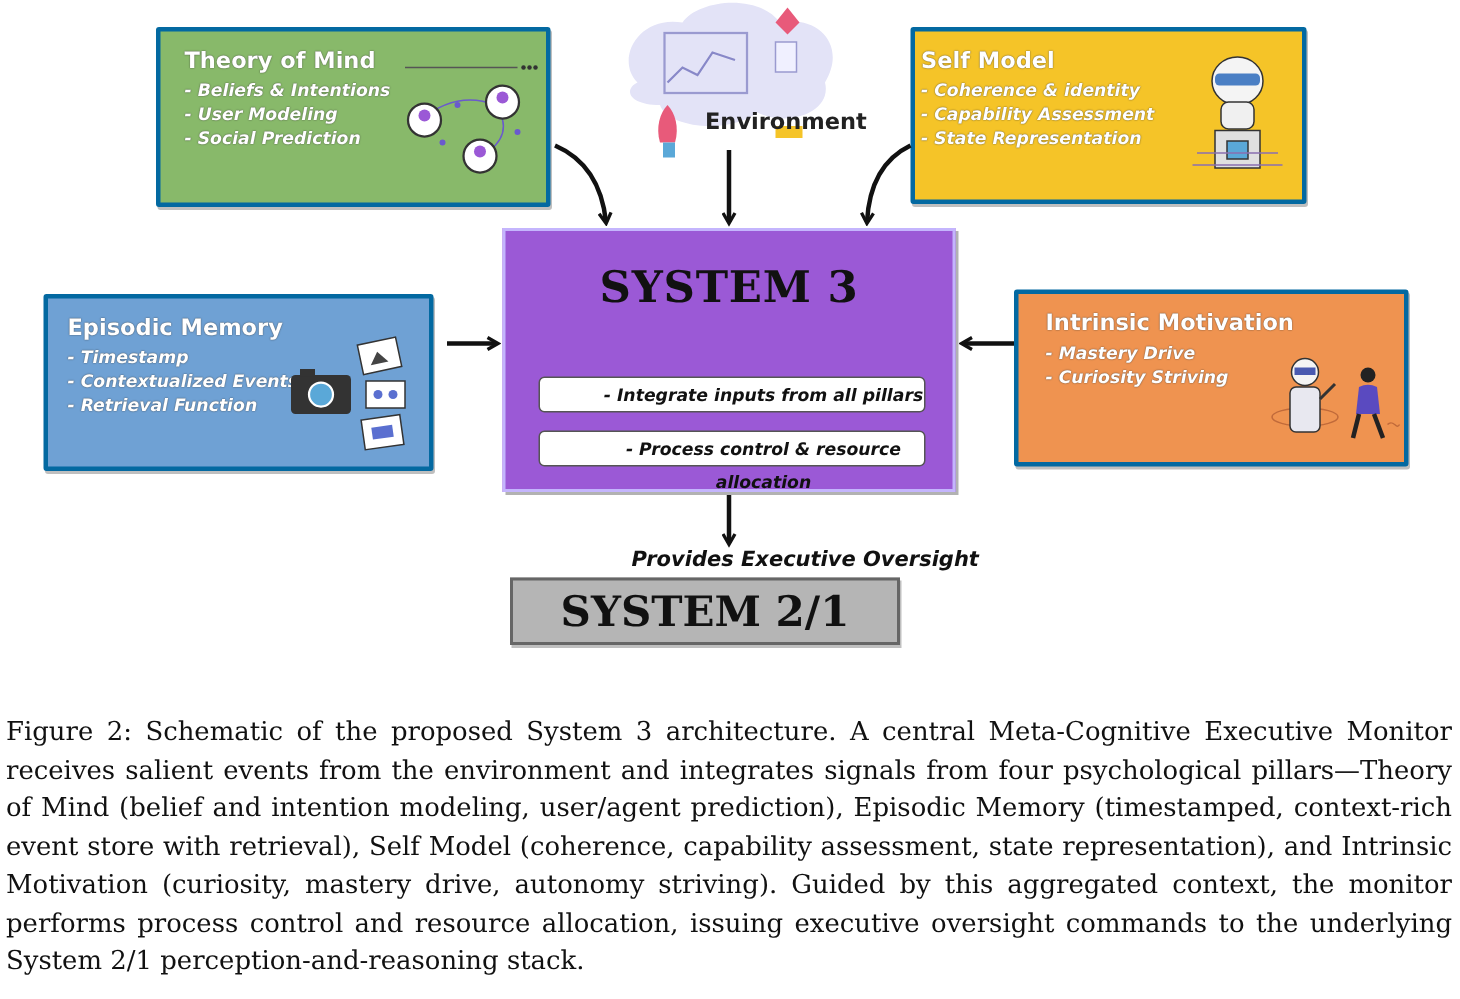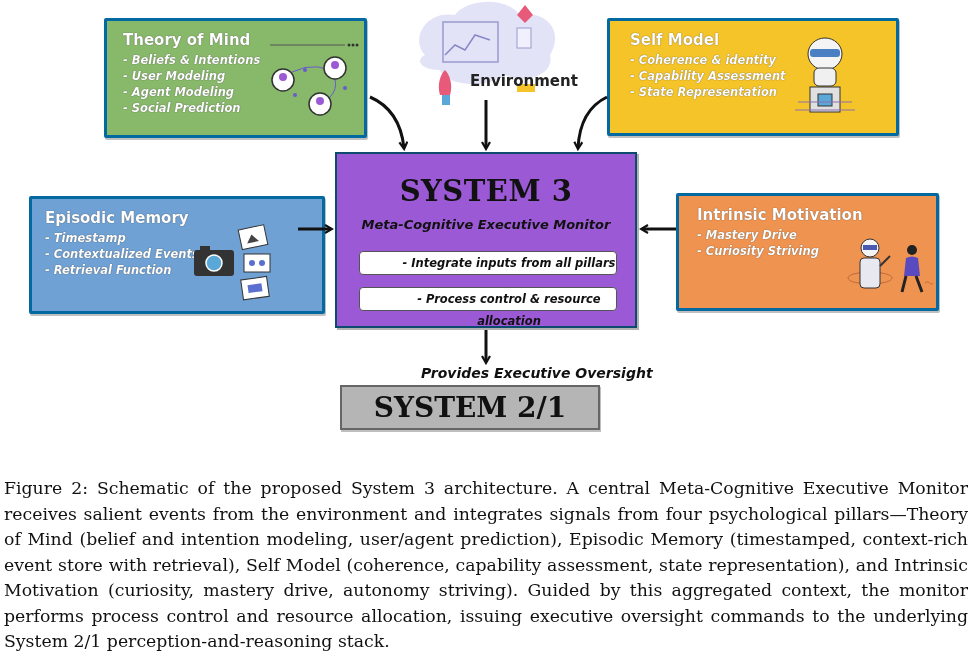--- a/index.html
+++ b/index.html
@@ -2,24 +2,24 @@
 <html><head>
 <meta charset="utf-8">
 <style>
   html, body { margin: 0; padding: 0; background: #ffffff; }
   body { width: 973px; height: 666px; position: relative; overflow: hidden; font-family: "DejaVu Sans", sans-serif; }
   .box { position: absolute; border: 3px solid #0369a1; border-radius: 2px; box-sizing: border-box; box-shadow: 1px 2px 0 rgba(0,0,0,0.25); }
   .box h3 { margin: 0; font-family: "DejaVu Sans", sans-serif; font-weight: bold; font-size: 15px; color: #ffffff; text-shadow: 0 0 1px #333; }
   .box ul { list-style: none; margin: 3px 0 0 0; padding: 0; }
   .box li { font-family: "DejaVu Sans", sans-serif; font-size: 11.5px; font-weight: bold; color: #ffffff; line-height: 16px; text-shadow: 0 0 1px #333; font-style: italic; }
   #tom { left: 104px; top: 18px; width: 263px; height: 120px; background: #88b96a; padding: 10px 0 0 16px; }
-  #self { left: 607px; top: 18px; width: 292px; height: 118px; background: #f5c428; padding: 10px 0 0 20px; }
-  #episodic { left: 29px; top: 196px; width: 296px; height: 118px; background: #6fa1d4; padding: 10px 0 16px 13px; }
+  #self { left: 607px; top: 18px; width: 264px; height: 118px; background: #f5c428; padding: 10px 0 0 4px; }
+  #episodic { left: 29px; top: 196px; width: 260px; height: 118px; background: #6fa1d4; padding: 10px 0 16px 13px; }
   #intrinsic { left: 676px; top: 193px; width: 263px; height: 118px; background: #ef9350; padding: 10px 0 0 18px; }
-  #system3 { position: absolute; left: 335px; top: 152px; width: 302px; height: 176px; background: #9b59d6; border: 2px solid #0c4a6e; box-sizing: border-box; box-shadow: 2px 2px 0 rgba(0,0,0,0.3); }
+  #system3 { position: absolute; left: 335px; top: 152px; width: 302px; height: 176px; background: #9b59d6; border: 2px solid #c4b5fd; box-sizing: border-box; box-shadow: 2px 2px 0 rgba(0,0,0,0.3); }
   #system3 .title { position: absolute; left: 0; right: 0; top: 20px; text-align: center; font-family: "DejaVu Serif", serif; font-weight: bold; font-size: 29px; color: #111; letter-spacing: 0.5px; }
   #system3 .subtitle { position: absolute; left: 0; right: 0; top: 63px; text-align: center; font-size: 13px; font-weight: bold; color: #111; font-style: italic; }
   .pill { position: absolute; left: 22px; width: 258px; height: 24px; background: #fff; border: 1px solid #555; border-radius: 4px; box-sizing: border-box; text-align: center; font-size: 11.5px; font-weight: bold; line-height: 22px; color: #111; font-style: italic; padding-left: 42px; }
   #pill1 { top: 97px; }
   #pill2 { top: 133px; }
   #env-label { position: absolute; left: 470px; top: 72px; font-size: 15px; font-weight: bold; color: #222; }
   #oversight { position: absolute; left: 384px; top: 365px; font-size: 14px; font-weight: bold; color: #111; font-style: italic; margin-left: 37px; }
   #system21 { position: absolute; left: 340px; top: 385px; width: 260px; height: 45px; background: #b5b5b5; border: 2px solid #666; box-sizing: border-box; box-shadow: 1px 2px 0 rgba(0,0,0,0.25); text-align: center; font-family: "DejaVu Serif", serif; font-weight: bold; font-size: 28px; line-height: 41px; color: #111; }
   #caption { position: absolute; left: 4px; top: 476px; width: 964px; font-family: "DejaVu Serif", serif; font-size: 17.3px; line-height: 25.5px; color: #111; text-align: justify; }
   svg.overlay { position: absolute; left: 0; top: 0; }
@@ -38,21 +38,20 @@
   <rect x="37" y="95" width="8" height="10" fill="#5aa8d8"></rect>
   <rect x="112" y="84" width="18" height="8" fill="#f5c428"></rect>
 </svg>
 <div id="env-label">Environment</div>
 
 <div class="box" id="tom">
   <h3>Theory of Mind</h3>
   <ul>
     <li>- Beliefs &amp; Intentions</li>
     <li>- User Modeling</li>
-    <li>- Agent Modeling</li>
     <li>- Social Prediction</li>
   </ul>
 </div>
 <svg class="icon" style="left:265px;top:40px;" width="95" height="80" viewBox="0 0 95 80">
   <line x1="5" y1="5" x2="80" y2="5" stroke="#555" stroke-width="1"></line>
   <circle cx="84" cy="5" r="1.5" fill="#333"></circle>
     <circle cx="88" cy="5" r="1.5" fill="#333"></circle>
     <circle cx="92" cy="5" r="1.5" fill="#333"></circle>
   <path d="M15,40 Q40,20 65,30 Q80,50 55,65" fill="none" stroke="#6a5acd" stroke-width="1"></path>
   <circle cx="18" cy="40" r="11" fill="#fff" stroke="#333" stroke-width="1.5"></circle>
@@ -124,21 +123,20 @@
   <line x1="40" y1="38" x2="50" y2="28" stroke="#333" stroke-width="2"></line>
   <circle cx="72" cy="22" r="5" fill="#222"></circle>
   <path d="M66,30 q6,-3 12,0 l2,18 l-16,0 z" fill="#5a4ac0"></path>
   <line x1="66" y1="48" x2="62" y2="64" stroke="#222" stroke-width="3"></line>
   <line x1="76" y1="48" x2="82" y2="64" stroke="#222" stroke-width="3"></line>
   <path d="M85,55 c4,-4 6,4 8,0" fill="none" stroke="#c06a3a"></path>
 </svg>
 
 <div id="system3">
   <div class="title">SYSTEM 3</div>
-  <div class="subtitle">Meta-Cognitive Executive Monitor</div>
   <div class="pill" id="pill1">- Integrate inputs from all pillars</div>
   <div class="pill" id="pill2">- Process control &amp; resource allocation</div>
 </div>
 
 <div id="oversight">Provides Executive Oversight</div>
 <div id="system21">SYSTEM 2/1</div>
 
 <svg class="overlay" width="973" height="470" viewBox="0 0 973 470">
   <defs>
     <marker id="ah" markerWidth="10" markerHeight="10" refX="7" refY="5" orient="auto" markerUnits="userSpaceOnUse">

